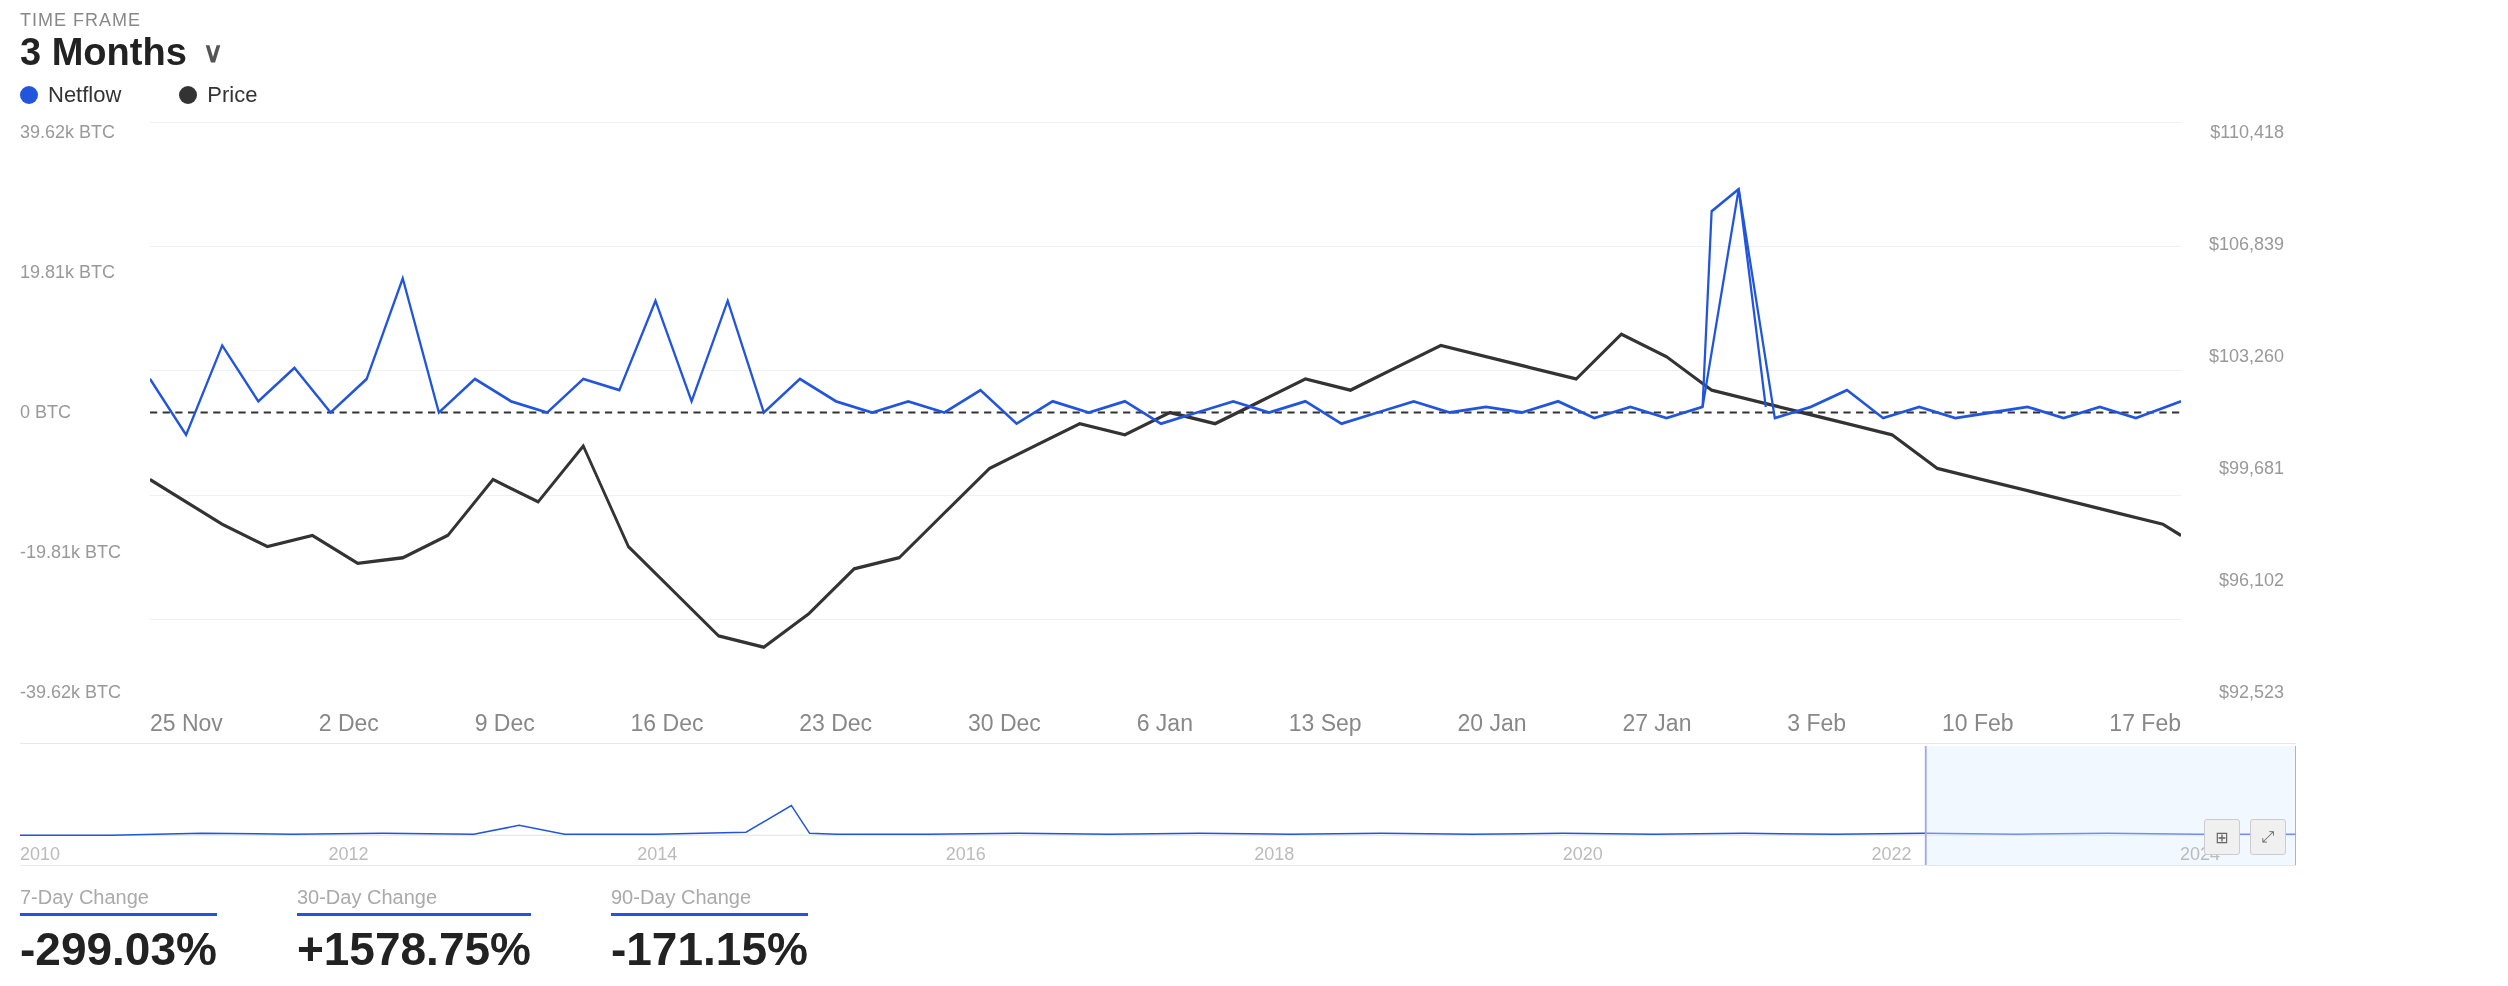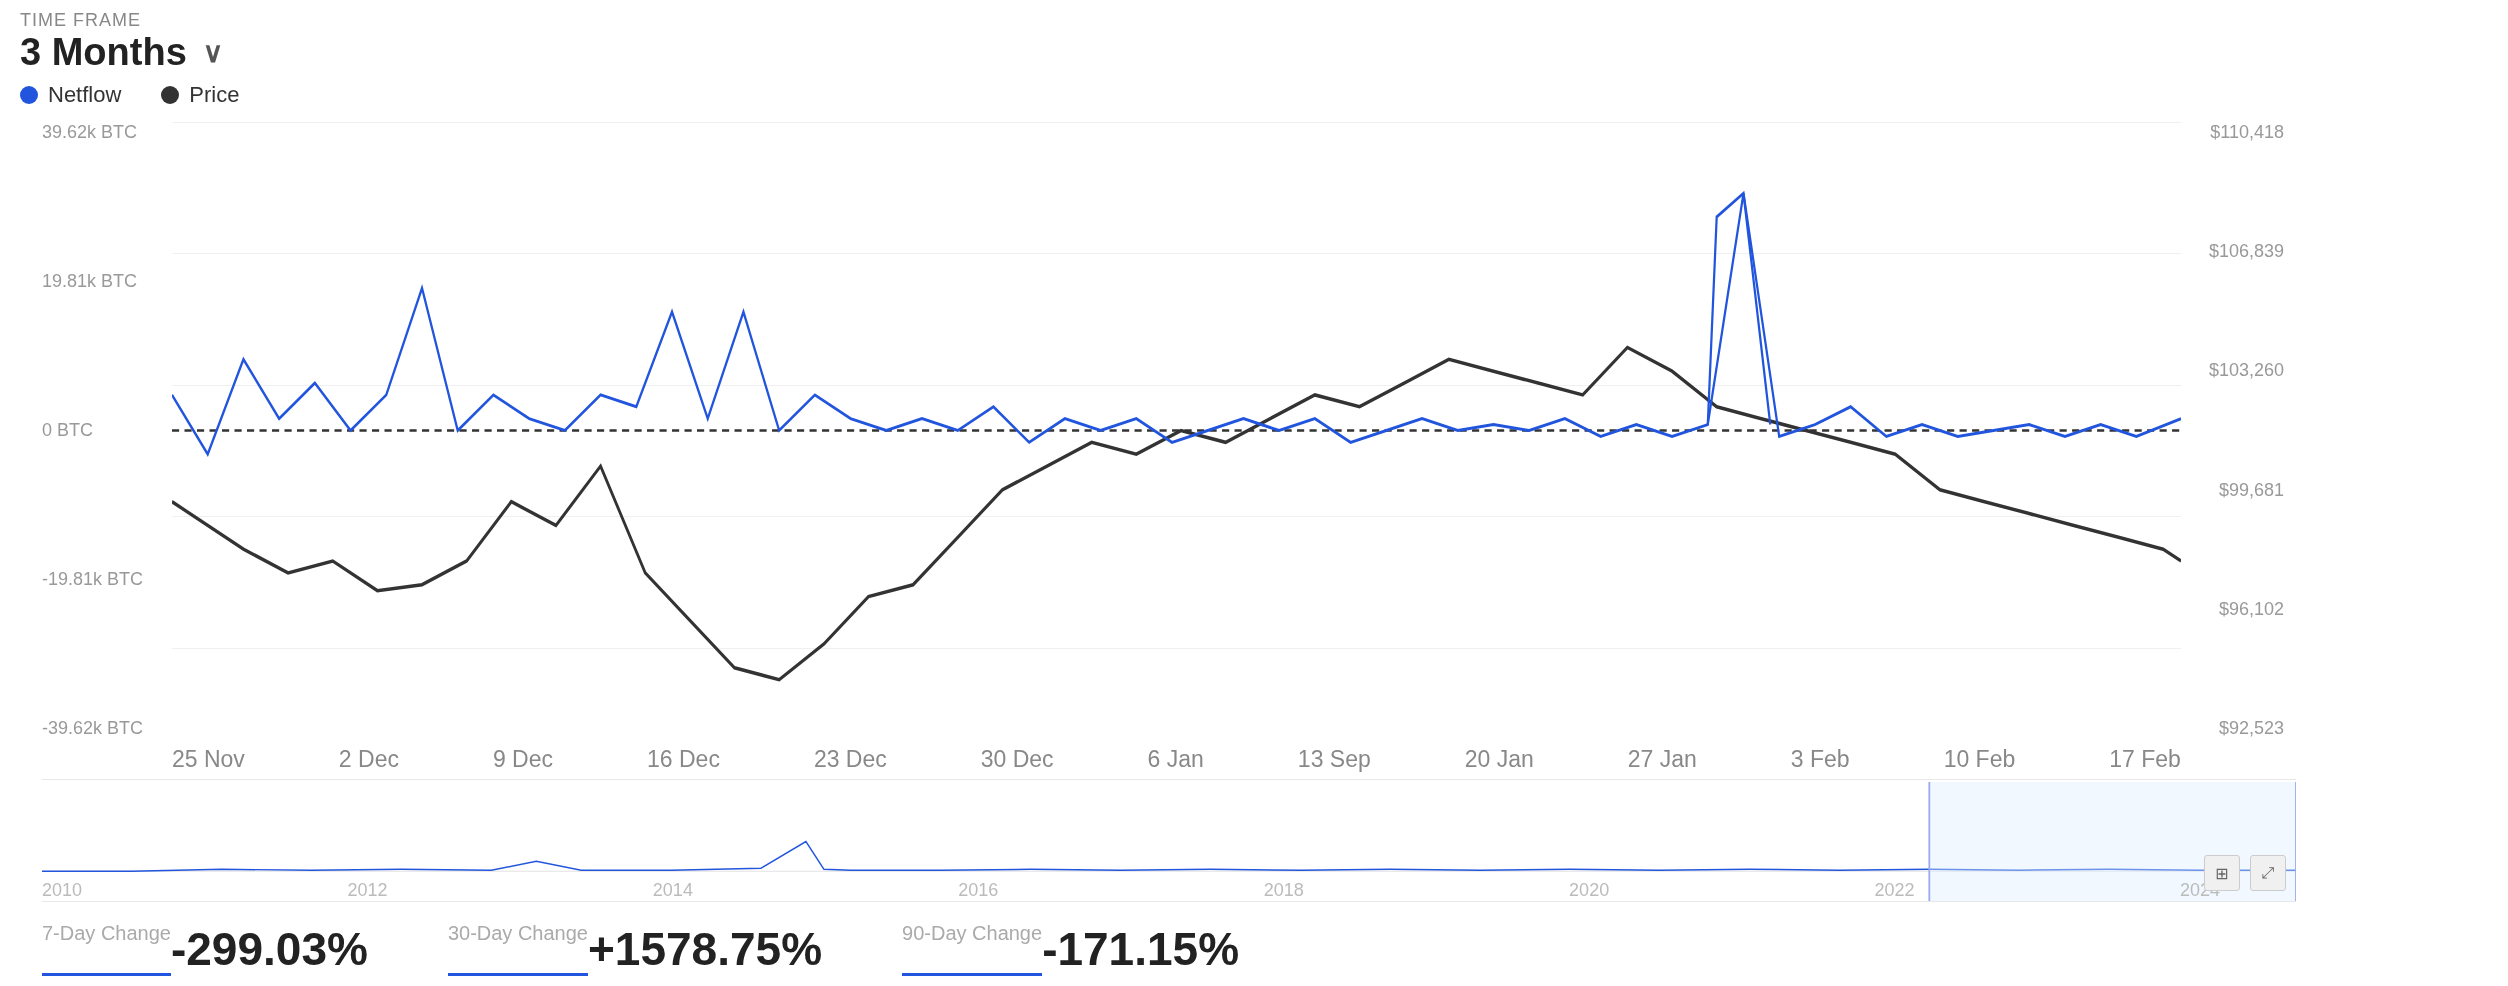--- a/index.html
+++ b/index.html
@@ -5,26 +5,26 @@
     * { margin: 0; padding: 0; box-sizing: border-box; }
     body { font-family: -apple-system, BlinkMacSystemFont, 'Segoe UI', sans-serif; background: #fff; color: #333; width: 2508px; height: 986px; overflow: hidden; }
 
     .container { width: 2316px; height: 986px; display: flex; flex-direction: column; padding: 10px 20px; }
 
     .time-frame-section { margin-bottom: 8px; }
     .time-frame-label { font-size: 18px; color: #888; text-transform: uppercase; letter-spacing: 1px; font-weight: 500; }
     .time-frame-value { font-size: 38px; font-weight: 700; color: #222; display: flex; align-items: center; gap: 16px; cursor: pointer; }
     .chevron-down { font-size: 28px; color: #555; }
 
-    .legend { display: flex; gap: 40px; margin-bottom: 14px; align-items: center; }
+    .legend { display: flex; gap: 58px; margin-bottom: 14px; align-items: center; }
     .legend-item { display: flex; align-items: center; gap: 10px; font-size: 22px; color: #333; }
     .legend-dot-blue { width: 18px; height: 18px; border-radius: 50%; background: #2255dd; }
     .legend-dot-dark { width: 18px; height: 18px; border-radius: 50%; background: #333; }
 
-    .chart-area { flex: 1; position: relative; display: flex; flex-direction: column; margin-left: 22px; }
+    .chart-area { flex: 1; position: relative; display: flex; flex-direction: column; }
 
     .main-chart { flex: 1; position: relative; border-bottom: 1px solid #e8e8e8; }
 
     .y-axis-left { position: absolute; left: 0; top: 0; bottom: 40px; width: 130px; display: flex; flex-direction: column; justify-content: space-between; }
     .y-axis-right { position: absolute; right: 12px; top: 0; bottom: 40px; width: 110px; display: flex; flex-direction: column; justify-content: space-between; align-items: flex-end; }
     .y-label { font-size: 18px; color: #999; }
 
     .chart-svg-area { position: absolute; left: 130px; right: 115px; top: 0; bottom: 40px; }
 
     .x-axis { position: absolute; bottom: 0; left: 130px; right: 115px; height: 40px; display: flex; justify-content: space-between; align-items: center; }
@@ -33,21 +33,21 @@
     .mini-chart { height: 120px; position: relative; border-bottom: 1px solid #e8e8e8; margin-top: 2px; }
     .mini-chart-svg { position: absolute; left: 0; right: 0; top: 0; bottom: 0; width: 100%; height: 100%; }
 
     .mini-year-labels { position: absolute; bottom: 0; left: 0; right: 76px; display: flex; justify-content: space-between; }
     .mini-year-label { font-size: 18px; color: #bbb; }
 
     .mini-icons { position: absolute; bottom: 10px; right: 10px; display: flex; gap: 10px; }
     .mini-icon { width: 36px; height: 36px; background: #f0f0f0; border: 1px solid #ccc; display: flex; align-items: center; justify-content: center; cursor: pointer; border-radius: 3px; font-size: 16px; color: #666; }
 
     .stats-section { padding-top: 20px; display: flex; gap: 80px; }
-    .stat-item { display: flex; flex-direction: row; gap: 0; }
+    .stat-item { display: flex; flex-direction: column; gap: 6px; }
     .stat-label { font-size: 20px; color: #aaa; border-bottom: 3px solid #2255dd; padding-bottom: 4px; }
     .stat-value { font-size: 46px; font-weight: 700; color: #222; }
     .stat-value.positive { color: #222; }
     .stat-value.negative { color: #222; }
 
     .grid-line { position: absolute; left: 130px; right: 115px; border-top: 1px solid #f0f0f0; }
   </style>
 </head>
 <body>
 

